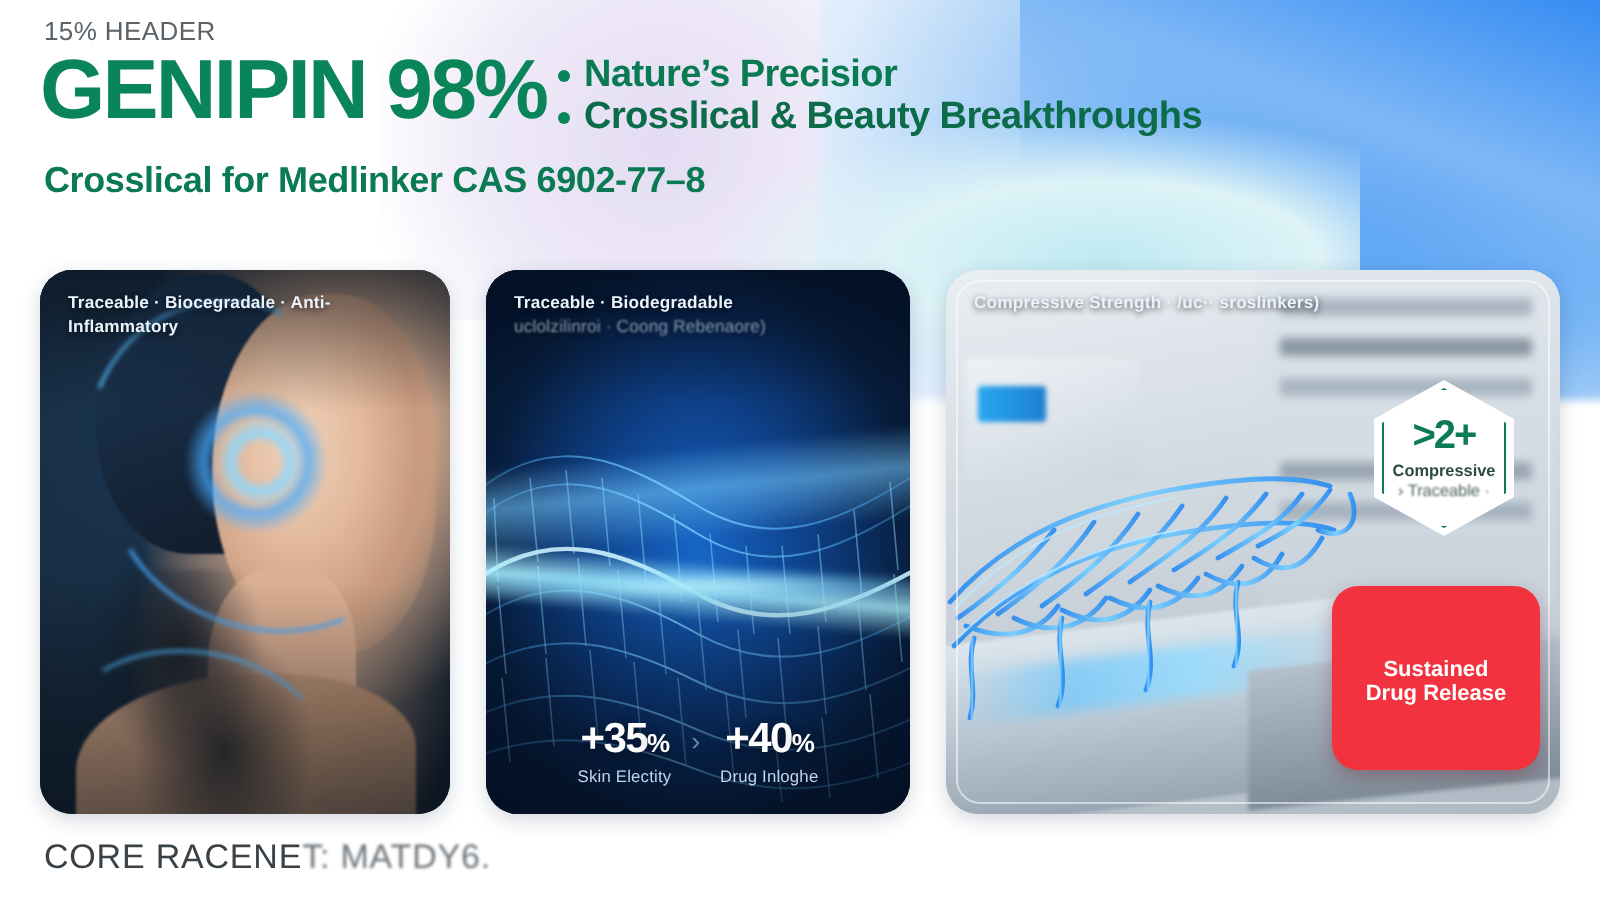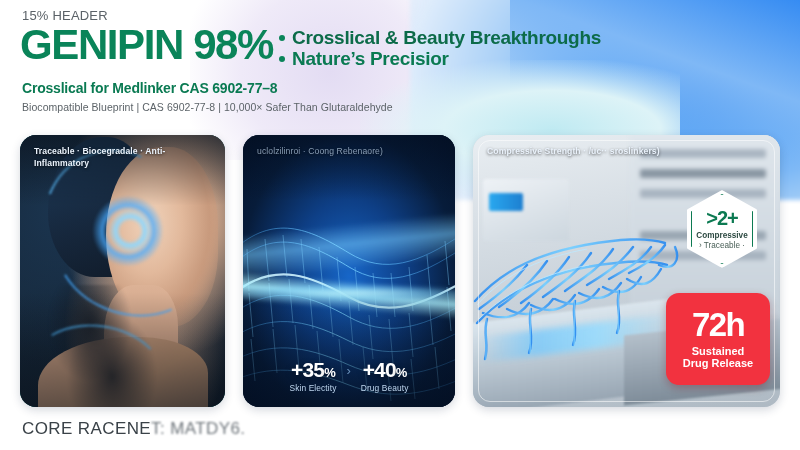--- a/index.html
+++ b/index.html
@@ -52,21 +52,21 @@
     display:flex;align-items:center;font-size:19px;font-weight:700;
     color:#0a7a52;line-height:1.12;white-space:nowrap;letter-spacing:-.3px;
   }
   .hl-line.second{color:#0c6b49;}
   .hl-dot{
     width:6px;height:6px;border-radius:50%;background:#0a8459;
     margin-right:7px;flex:none;
   }
   .subhead{
     position:absolute;left:22px;top:80px;
-    font-size:14px;font-weight:700;color:#0a7a52;letter-spacing:-.2px;
+    font-size:18px;font-weight:700;color:#0a7a52;letter-spacing:-.2px;
   }
   .microline{
     position:absolute;left:22px;top:101px;
     font-size:10.5px;color:#5c6368;letter-spacing:.05px;
   }
 
   
   .cards{position:absolute;left:0;top:135px;width:800px;height:275px;}
   .card{
     position:absolute;border-radius:16px;overflow:hidden;
@@ -289,33 +289,32 @@
   <div class="bg-lav-wash"></div>
   <div class="bg-blue-wash"></div>
   <div class="bg-blue-wash2"></div>
   <div class="bg-cyan-wash"></div>
 
   <div class="eyebrow">15% HEADER</div>
 
   <div class="headline-row">
     <div class="headline-main">GENIPIN 98%</div>
     <div class="headline-right">
+      <div class="hl-line">
+        <span class="hl-dot"></span>
+        <span>Nature’s Precisior</span>
+      </div>
       <div class="hl-line second">
         <span class="hl-dot"></span>
         <span>Crosslical &amp; Beauty Breakthroughs</span>
       </div>
-      <div class="hl-line">
-        <span class="hl-dot"></span>
-        <span>Nature’s Precisior</span>
-      </div>
     </div>
   </div>
 
   <div class="subhead">Crosslical for Medlinker CAS 6902-77–8</div>
-  <div class="microline">Biocompatible Blueprint | CAS 6902-77-8 | 10,000× Safer Than Glutaraldehyde</div>
 
   <div class="cards">
 
     <div class="card" id="card1">
       <div class="c1-bg"></div>
       <div class="c1-hair"></div>
       <div class="c1-face"></div>
       <div class="c1-neck"></div>
       <div class="c1-shoulder"></div>
       <div class="c1-tattoo"></div>
@@ -383,36 +382,37 @@
         </g>
         <path d="M-6,156 C34,126 70,142 106,162 C142,182 176,172 218,148" stroke="#d4f4ff" stroke-width="2.2" fill="none" opacity=".95"></path>
       </svg>
 
       <div class="c2-band b1"></div>
       <div class="c2-band b2"></div>
       <div class="c2-glow"></div>
       <div class="c2-vig"></div>
 
       <div class="card-tag">
+        <div>Traceable · Biodegradable</div>
         <div class="blurline">uclolzilinroi · Coong Rebenaore)</div>
       </div>
 
       <div class="c2-stats">
         <div class="c2-stat">
           <div class="c2-num">
             <span>+35</span><span class="pct">%</span>
           </div>
           <div class="c2-lbl">Skin Electity</div>
         </div>
         <div class="c2-chev">›</div>
         <div class="c2-stat">
           <div class="c2-num">
             <span>+40</span><span class="pct">%</span>
           </div>
-          <div class="c2-lbl">Drug Beauty</div>
+          <div class="c2-lbl">Drug Inloghe</div>
         </div>
       </div>
     </div>
 
     <div class="card" id="card3">
       <div class="c3-bg"></div>
       <div class="c3-rack">
         <i></i>
           <i></i>
           <i></i>
@@ -471,21 +471,20 @@
           <div class="hexline"></div>
           <div class="hex-inner">
             <div class="hex-num">&gt;2+</div>
             <div class="hex-l1">Compressive</div>
             <div class="hex-l2">› Traceable ·</div>
           </div>
         </div>
       </div>
 
       <div class="c3-red">
-        <div class="red-num">72h</div>
         <div class="red-l1">Sustained</div>
         <div class="red-l2">Drug Release</div>
       </div>
 
       <div class="c3-inner-border"></div>
     </div>
   </div>
 
   <div class="core-caption">
     <span>CORE RACENE</span><span class="smear">T: MATDY6.</span>

